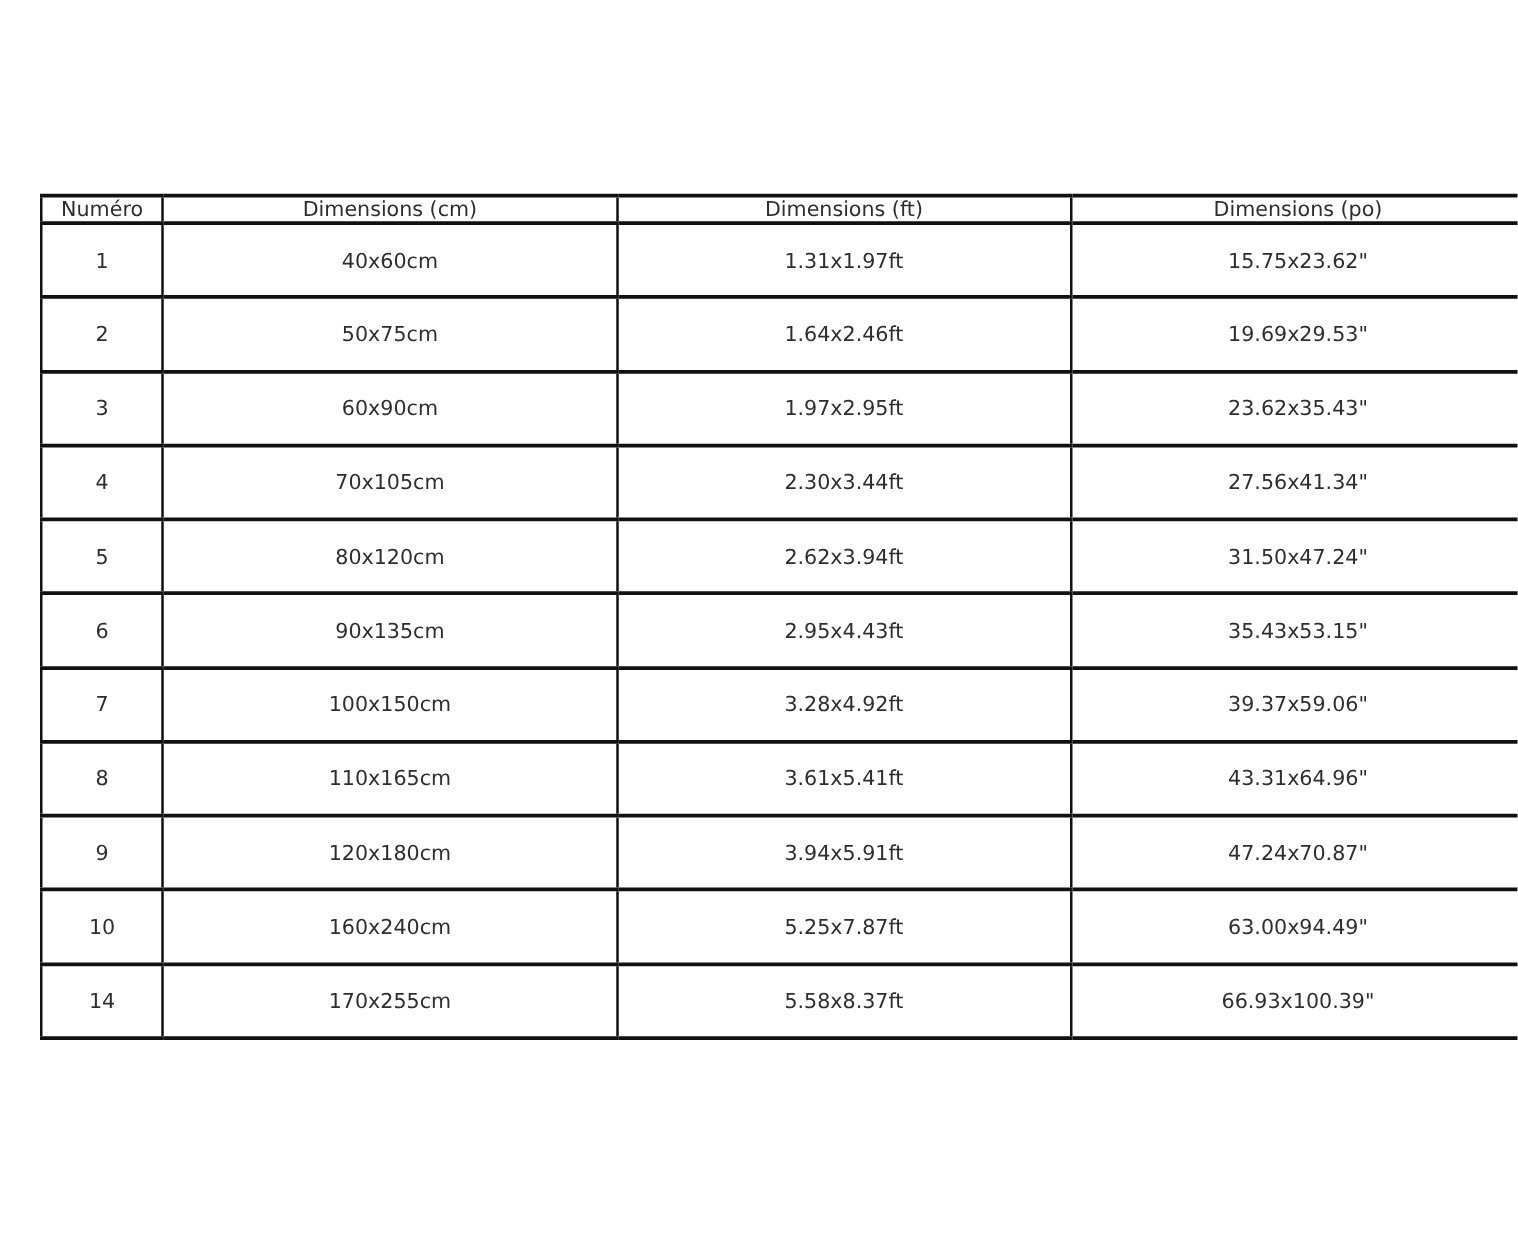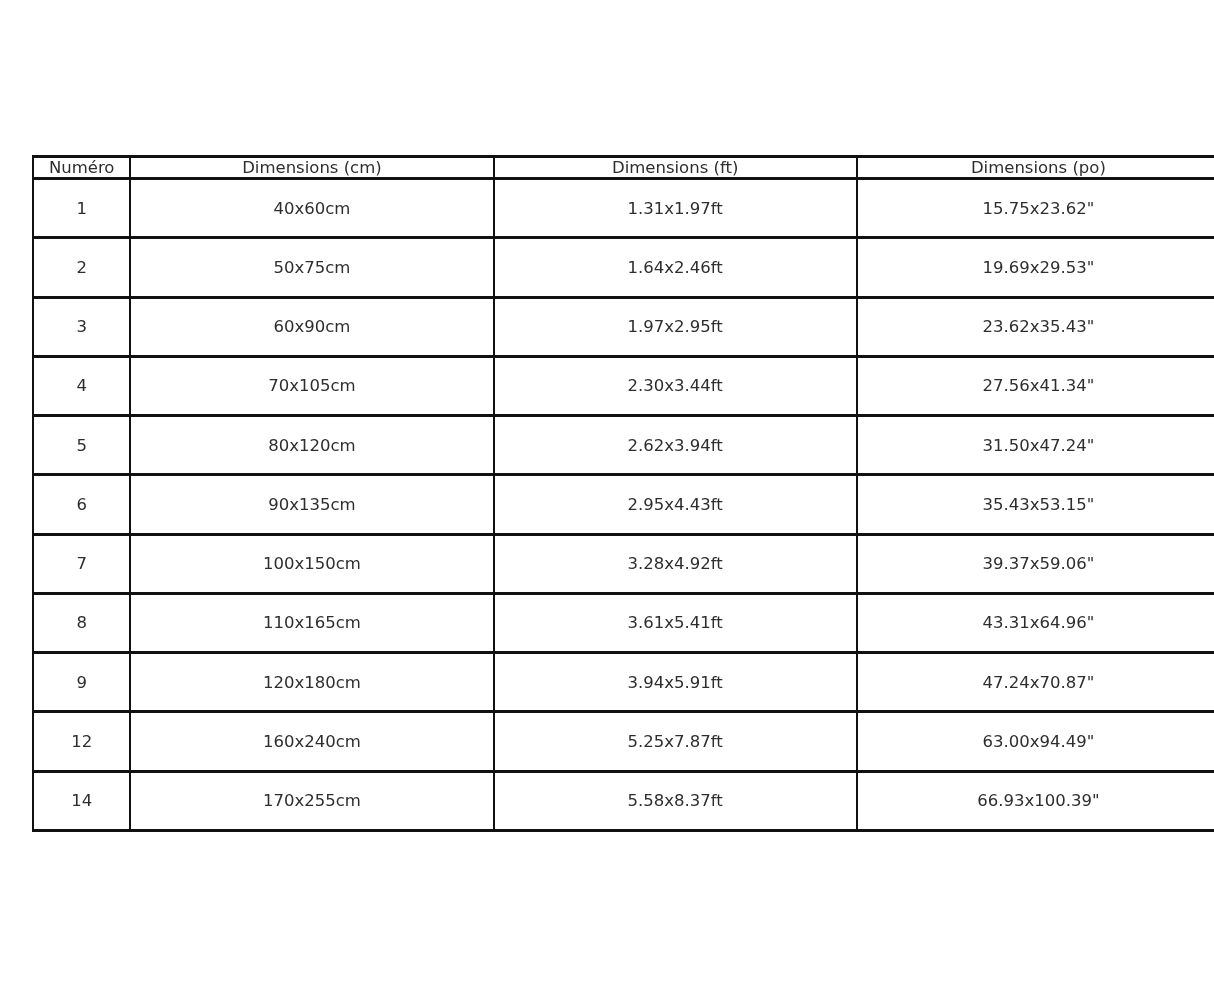--- a/index.html
+++ b/index.html
@@ -114,21 +114,21 @@
     <td>3.61x5.41ft</td>
     <td>43.31x64.96"</td>
   </tr>
         <tr>
     <td>9</td>
     <td>120x180cm</td>
     <td>3.94x5.91ft</td>
     <td>47.24x70.87"</td>
   </tr>
         <tr>
-    <td>12</td>
+    <td>10</td>
     <td>160x240cm</td>
     <td>5.25x7.87ft</td>
     <td>63.00x94.49"</td>
   </tr>
         <tr>
     <td>14</td>
     <td>170x255cm</td>
     <td>5.58x8.37ft</td>
     <td>66.93x100.39"</td>
   </tr>

